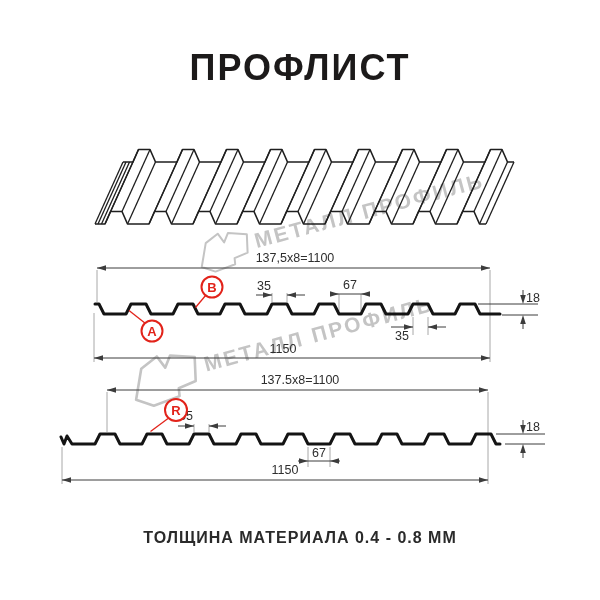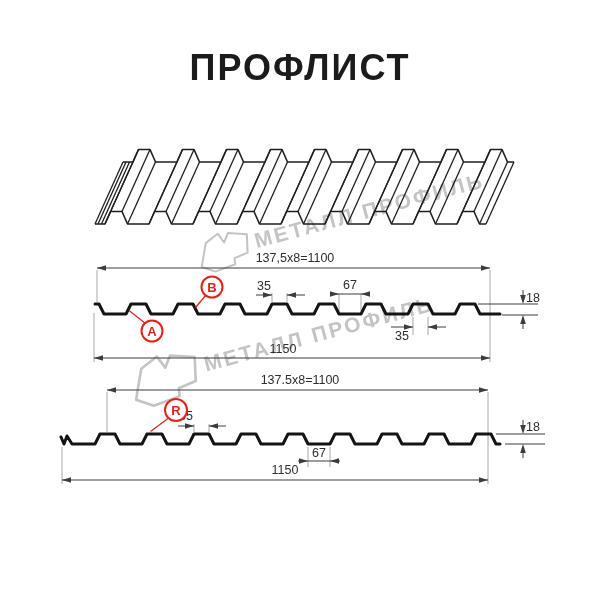--- a/index.html
+++ b/index.html
@@ -179,13 +179,14 @@
       <text class="dt mid" x="319" y="457">67</text>
       <text class="dt" x="526" y="431">18</text>
       <text class="dt mid" x="285" y="474">1150</text>
 
       <line class="redleader" x1="168" y1="418.5" x2="150.5" y2="431.5"></line>
       <circle class="redcirc" cx="176" cy="410" r="11"></circle>
       <text class="redtxt" x="176" y="415">R</text>
     </g>
   </svg>
 
+  <div class="footer">ТОЛЩИНА МАТЕРИАЛА 0.4 - 0.8 ММ</div>
 </div>
 
 </body></html>

